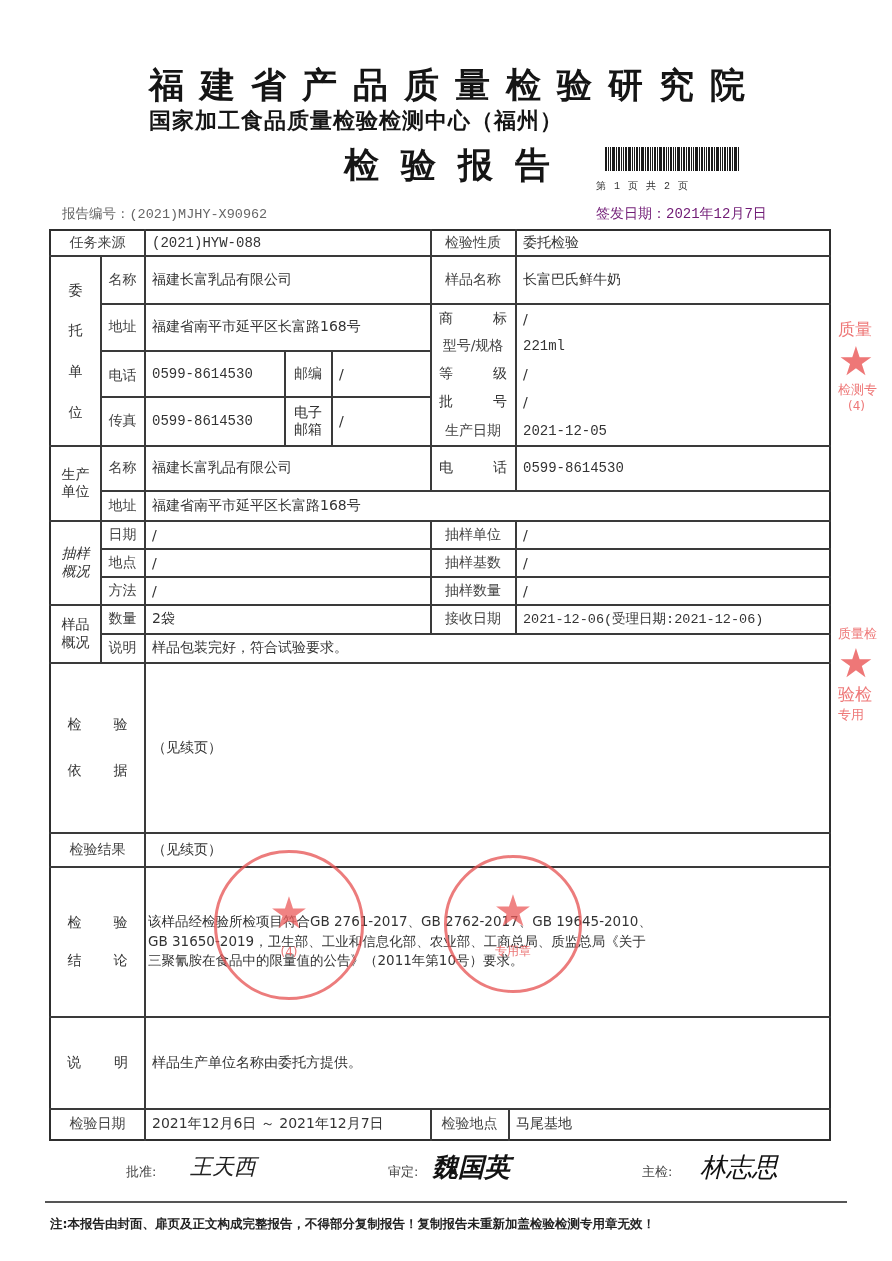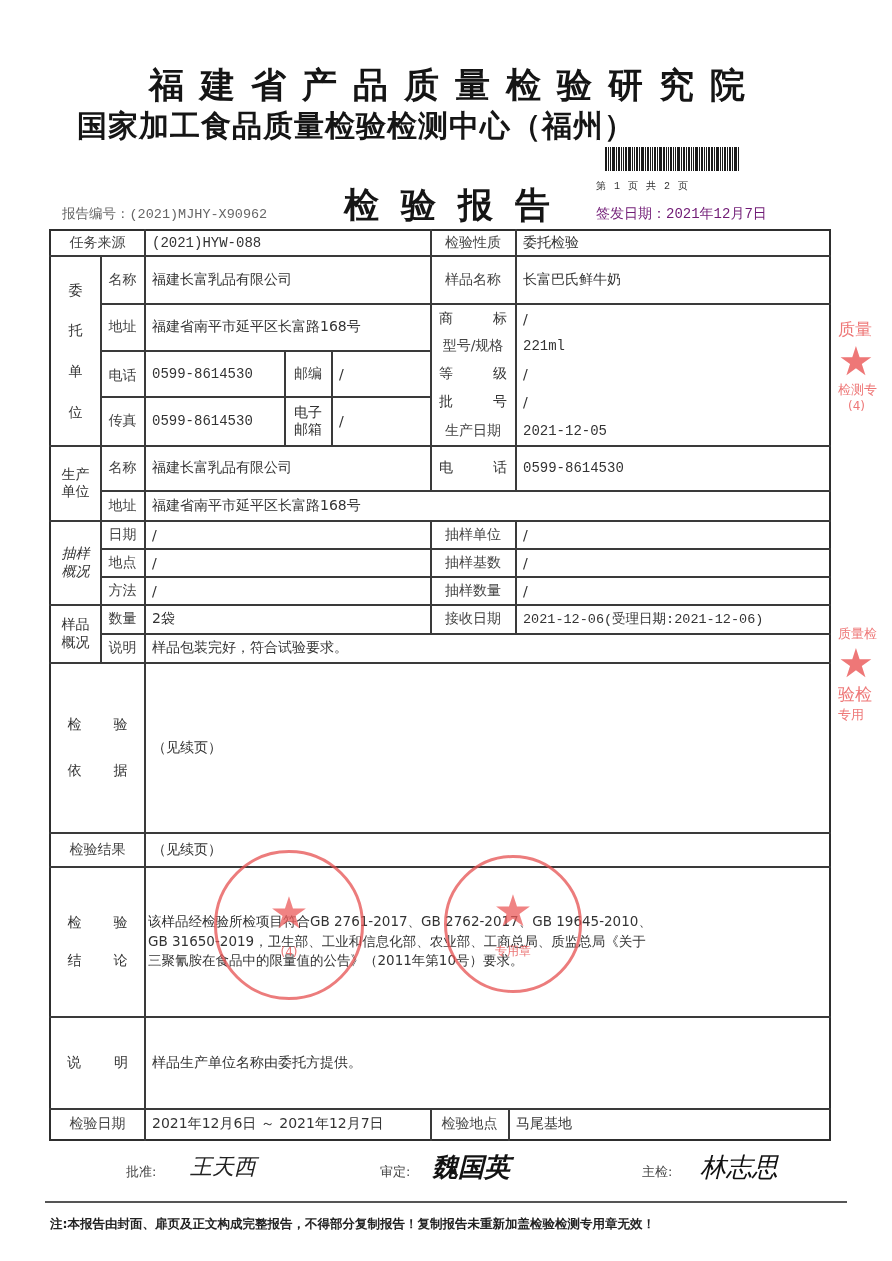--- a/index.html
+++ b/index.html
@@ -2,22 +2,22 @@
 <html><head>
 <meta charset="utf-8">
 <style>
   * { box-sizing: border-box; margin: 0; padding: 0; }
   html, body { width: 892px; height: 1261px; background: #ffffff; overflow: hidden; }
   body { position: relative; font-family: "DejaVu Serif", "Liberation Serif", serif; color: #2a2a2a; }
 
   .abs { position: absolute; }
 
   .title1 { left: 0; width: 892px; top: 62px; text-align: center; font-size: 35px; font-weight: bold; letter-spacing: 16px; color: #151515; padding-left: 18px; font-family: "DejaVu Serif", serif; }
-  .title2 { left: 0; width: 732px; top: 106px; text-align: center; font-size: 30px; font-weight: bold; letter-spacing: 1px; color: #151515; padding-right: 20px; font-family: "DejaVu Serif", serif; }
-  .title3 { left: 344px; top: 142px; font-size: 35px; font-weight: bold; letter-spacing: 22px; color: #151515; font-family: "DejaVu Serif", serif; margin-top: 40px; }
+  .title2 { left: 0; width: 732px; top: 106px; text-align: center; font-size: 22px; font-weight: bold; letter-spacing: 1px; color: #151515; padding-right: 20px; font-family: "DejaVu Serif", serif; }
+  .title3 { left: 344px; top: 142px; font-size: 35px; font-weight: bold; letter-spacing: 22px; color: #151515; font-family: "DejaVu Serif", serif; }
 
   .barcode { left: 605px; top: 147px; width: 170px; height: 24px; display: flex; align-items: stretch; gap: 1px; }
   .barcode span { display: block; background: #1a1a1a; }
 
   .pageinfo { left: 596px; top: 179px; font-size: 10px; color: #333; letter-spacing: 1px; font-family: "Liberation Mono", "DejaVu Sans Mono", monospace; }
   .reportno { left: 62px; top: 205px; font-size: 13.5px; color: #666; font-family: "Liberation Mono", "DejaVu Sans Mono", monospace; }
   .issuedate { left: 596px; top: 205px; font-size: 14px; color: #701a75; font-family: "Liberation Mono", "DejaVu Sans Mono", monospace; }
 
   
   .line { position: absolute; background: #3a3a3a; }
@@ -290,19 +290,19 @@
 </div>
 <div class="edge-stamp" style="top:625px;height:150px;">
   <div style="font-size:13px;">质量检</div>
   <div class="star">★</div>
   <div style="font-size:17px;">验检</div>
   <div style="font-size:13px;">专用</div>
 </div>
 
 <div class="abs sig-label" style="left:126px;top:1163px;">批准:</div>
 <div class="abs" style="left:190px;top:1152px;font-size:22px;font-style:italic;color:#222;font-family:'DejaVu Serif',serif;">王天西</div>
-<div class="abs sig-label" style="left:380px;top:1163px;text-align:center;">审定:</div>
+<div class="abs sig-label" style="left:388px;top:1163px;text-align:center;">审定:</div>
 <div class="abs" style="left:432px;top:1150px;font-size:26px;font-weight:bold;font-style:italic;color:#111;font-family:'DejaVu Serif',serif;">魏国英</div>
 <div class="abs sig-label" style="left:642px;top:1163px;">主检:</div>
 <div class="abs" style="left:700px;top:1150px;font-size:26px;font-style:italic;color:#111;font-family:'DejaVu Serif',serif;">林志思</div>
 
 <div class="rule" style="top:1201px;"></div>
 <div class="abs footnote">注:本报告由封面、扉页及正文构成完整报告，不得部分复制报告！复制报告未重新加盖检验检测专用章无效！</div>
 
 </body></html>

